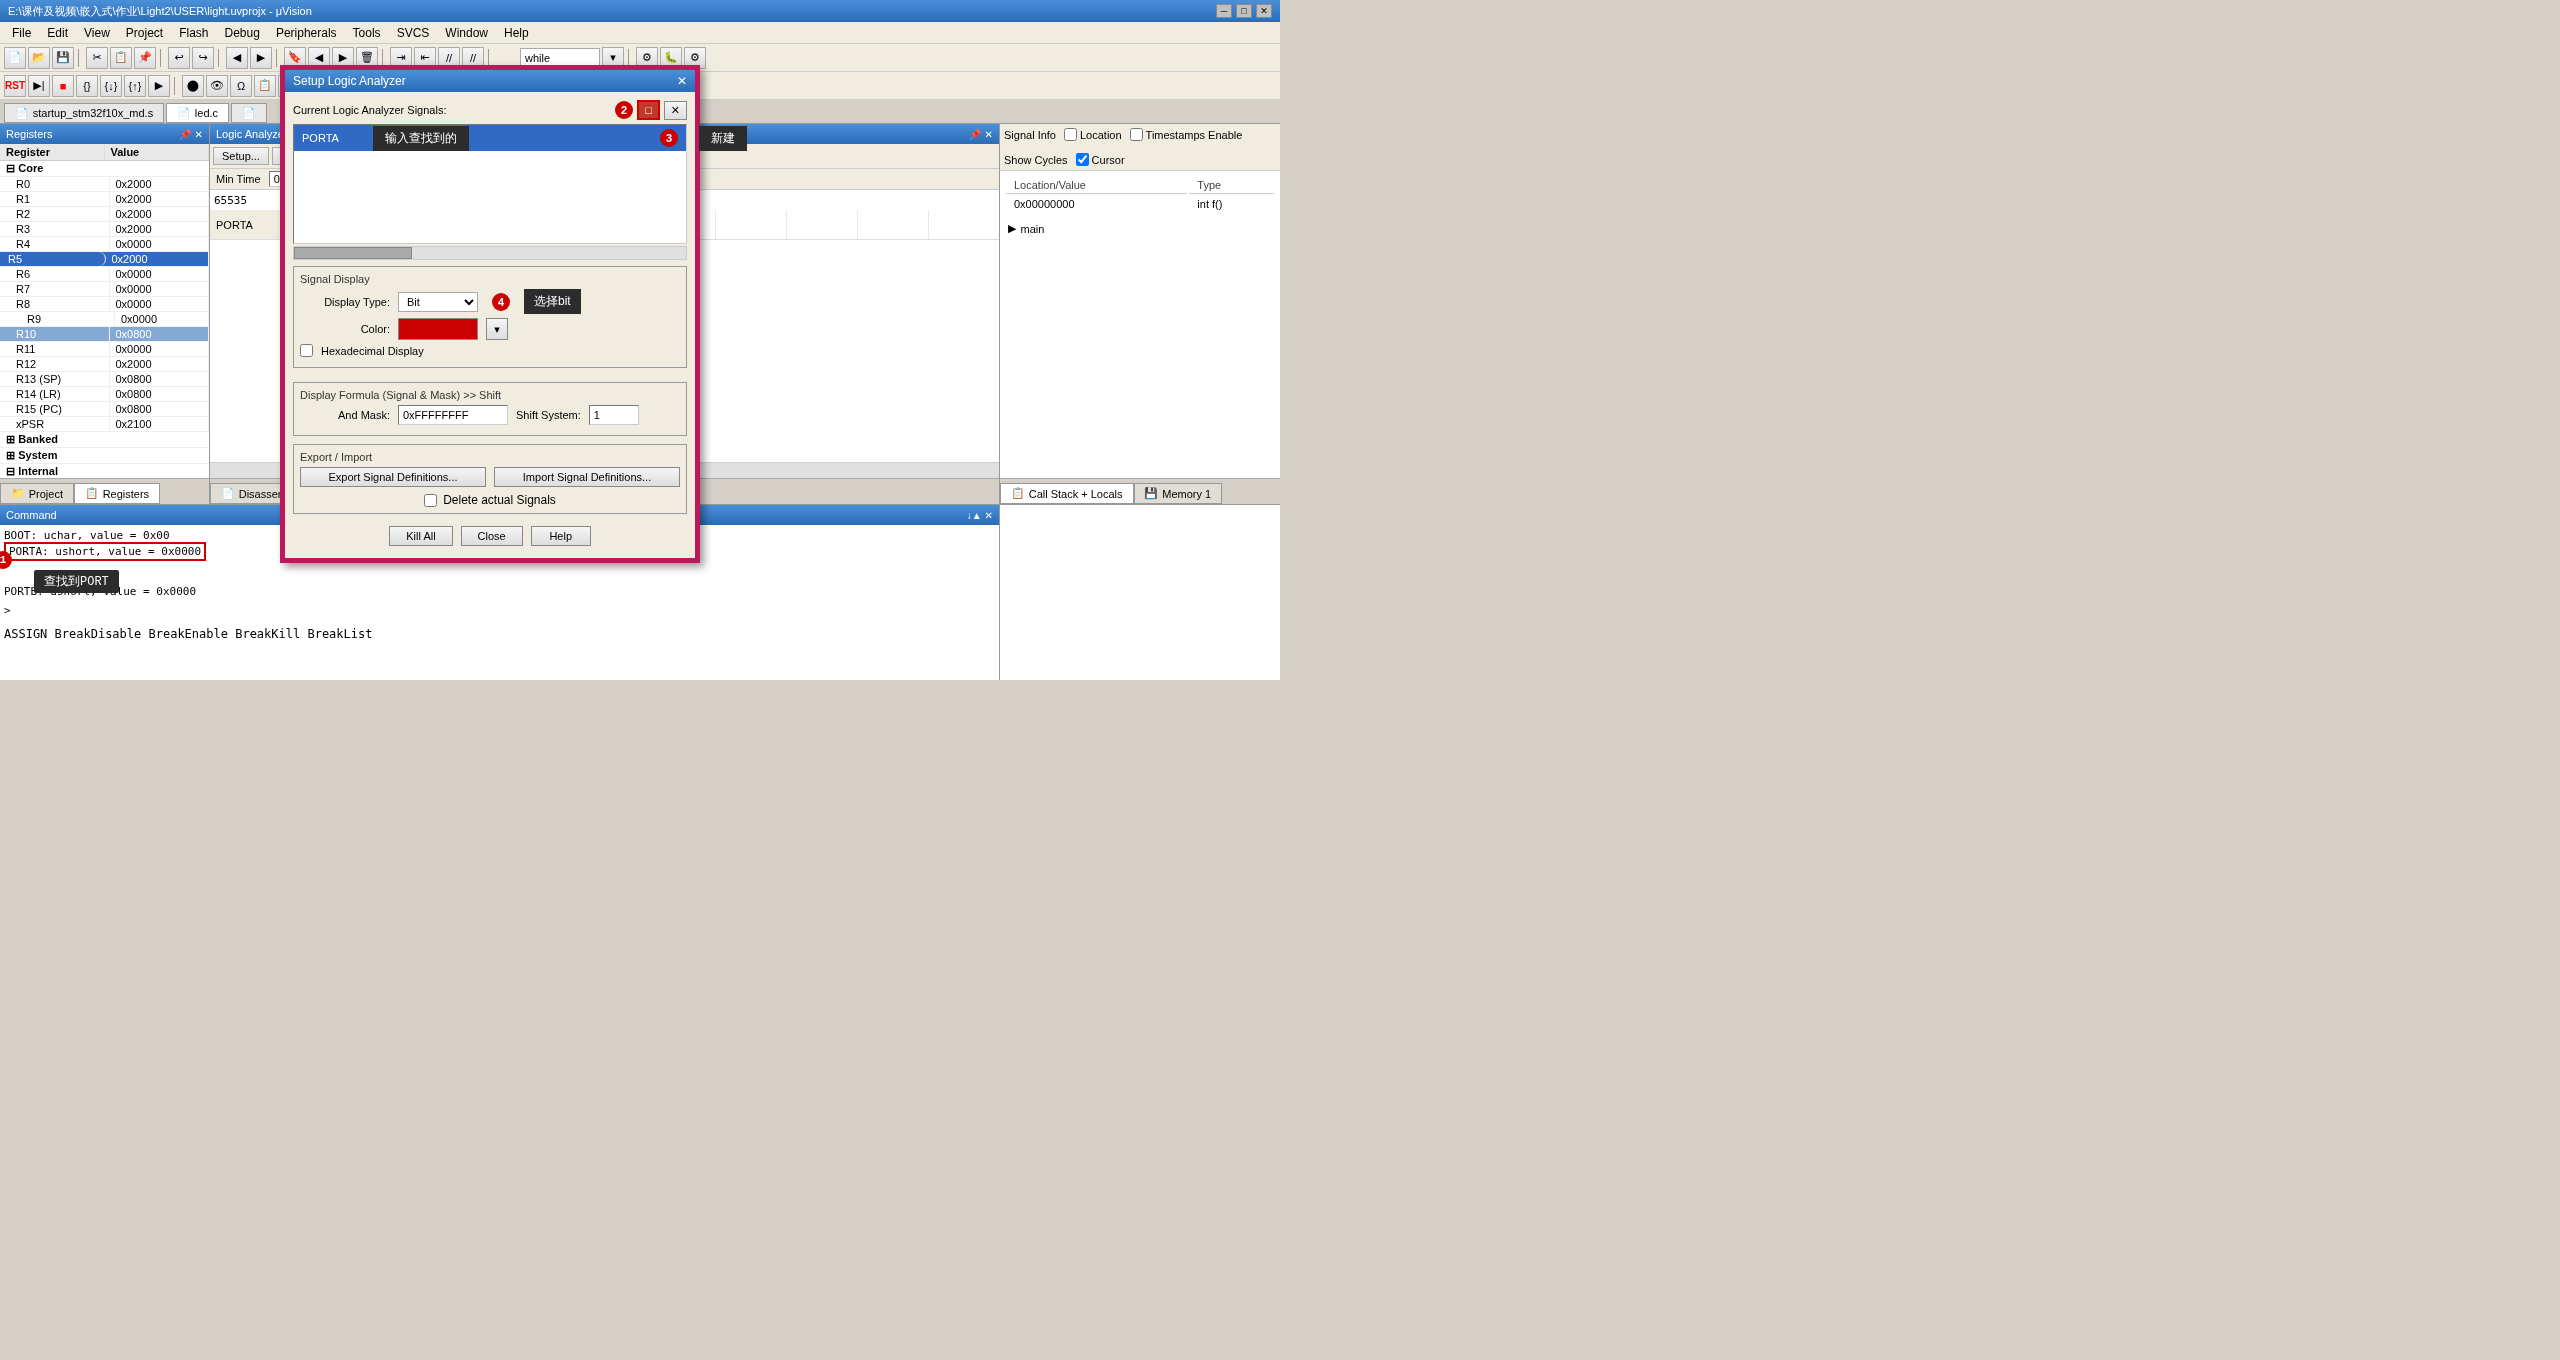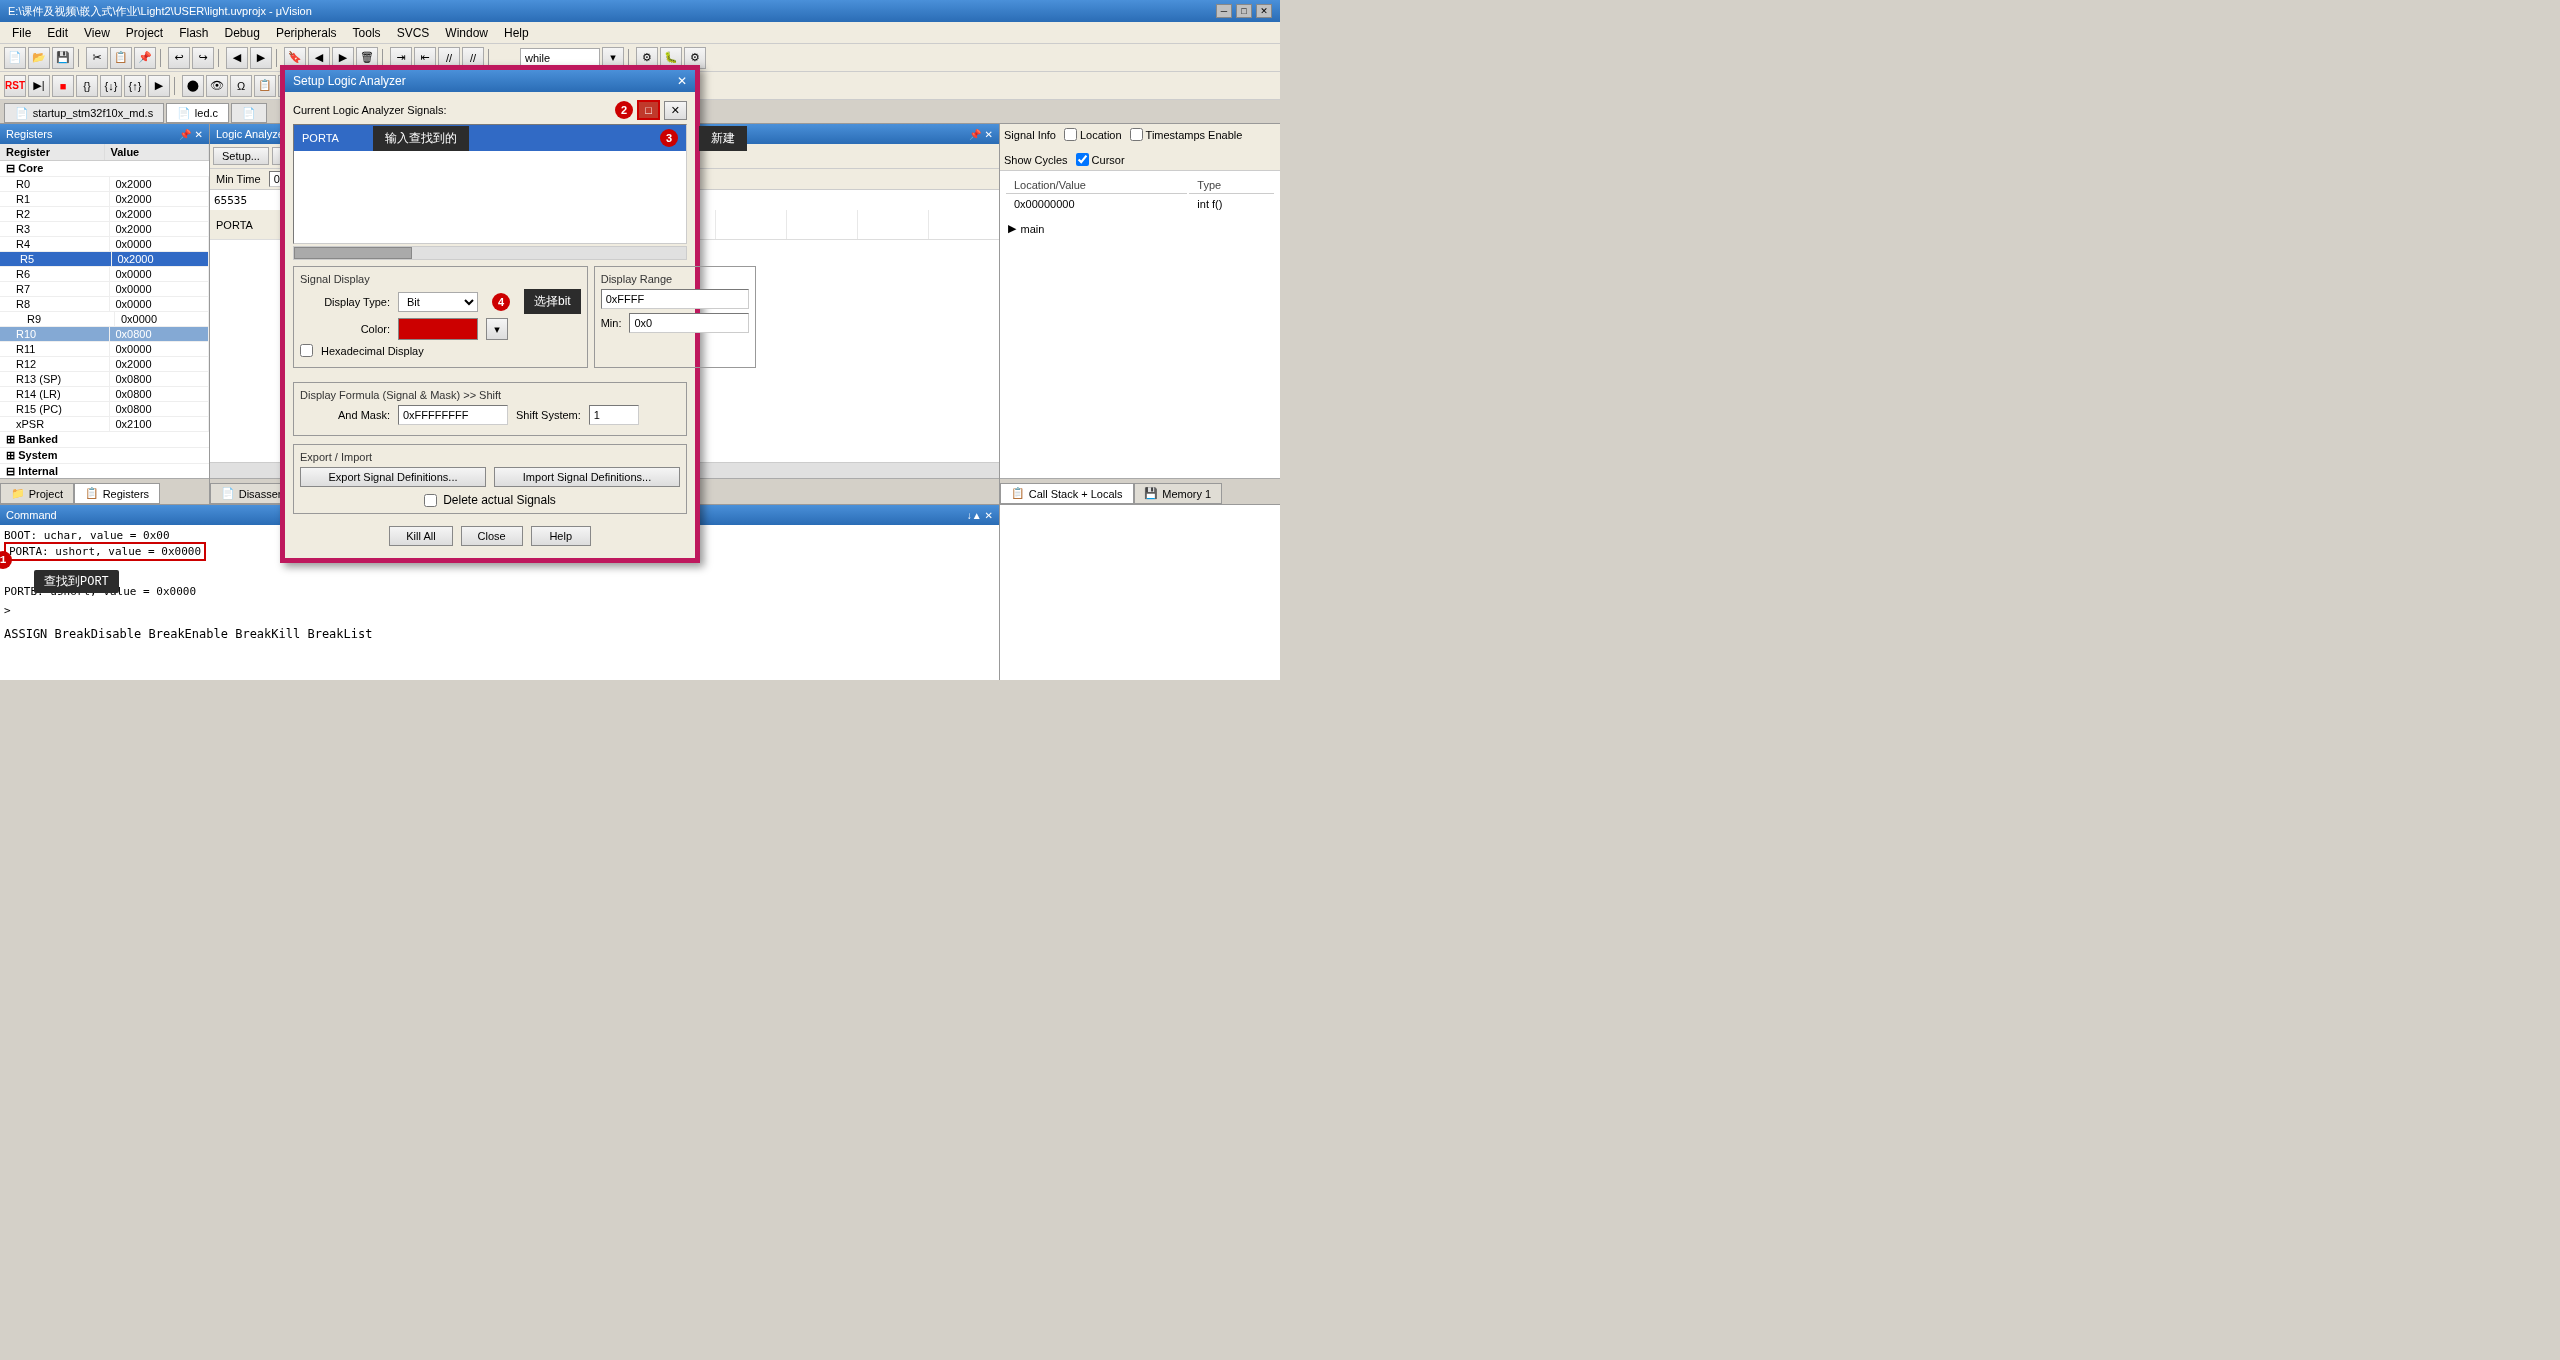--- a/index.html
+++ b/index.html
@@ -220,21 +220,21 @@
         </div>
         <div class="reg-row">
           <div class="reg-cell" style="padding-left:16px;">R3</div>
           <div class="reg-cell">0x2000</div>
         </div>
         <div class="reg-row">
           <div class="reg-cell" style="padding-left:16px;">R4</div>
           <div class="reg-cell">0x0000</div>
         </div>
         <div class="reg-row selected">
-          <div class="reg-cell" style="padding-left:20px;">R5</div>
+          <div class="reg-cell" style="padding-left:8px;border-radius:7px;">R5</div>
           <div class="reg-cell">0x2000</div>
         </div>
         <div class="reg-row">
           <div class="reg-cell" style="padding-left:16px;">R6</div>
           <div class="reg-cell">0x0000</div>
         </div>
         <div class="reg-row">
           <div class="reg-cell" style="padding-left:16px;">R7</div>
           <div class="reg-cell">0x0000</div>
         </div>
@@ -523,30 +523,20 @@
             <span class="form-label">Color:</span>
             <div class="color-picker"></div>
             <div class="color-btn">▾</div>
           </div>
           <div class="form-row">
             <input type="checkbox" style="">
             <span>Hexadecimal Display</span>
           </div>
         </div>
 
-        <div class="modal-section" style="flex:1;">
-          <div class="modal-section-title">Display Range</div>
-          <div style="margin-bottom:4px;">
-            <input class="form-input" type="text" value="0xFFFF" style="width: 100%;">
-          </div>
-          <div class="form-row">
-            <span>Min:</span>
-            <input class="form-input" type="text" value="0x0" style="">
-          </div>
-        </div>
       </div>
 
       <div class="modal-section">
         <div class="modal-section-title">Display Formula (Signal &amp; Mask) &gt;&gt; Shift</div>
         <div class="form-row">
           <span class="form-label">And Mask:</span>
           <input class="form-input" type="text" value="0xFFFFFFFF" style="width: 110px;">
           <span>Shift System:</span>
           <input class="form-input" type="text" value="1" style="width: 50px;">
         </div>

